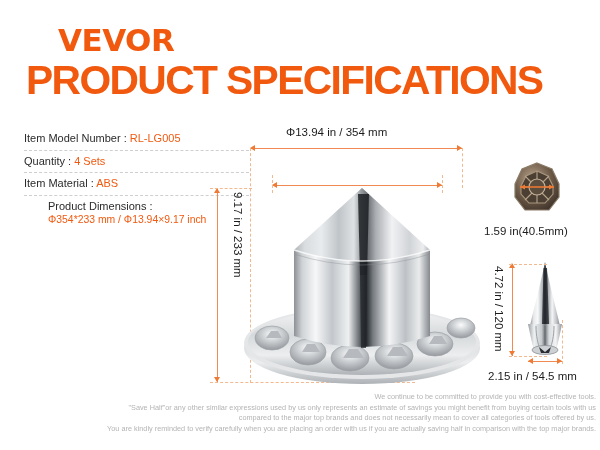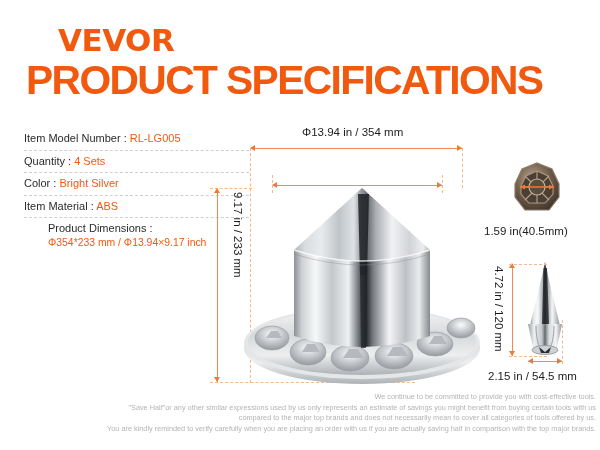--- a/index.html
+++ b/index.html
@@ -77,38 +77,35 @@
 
   <div class="spec-row">
     <div class="spec-line"><span class="spec-label">Item Model Number : </span><span class="spec-value">RL-LG005</span></div>
   </div>
 
 
   <div class="spec-row">
     <div class="spec-line"><span class="spec-label">Quantity : </span><span class="spec-value">4 Sets</span></div>
   </div>
 
-  <div class="spec-row">
-    <div class="spec-line"><span class="spec-label">Color : </span><span class="spec-value">Bright Silver</span></div>
-  </div>
 
   <div class="spec-row">
     <div class="spec-line"><span class="spec-label">Item Material : </span><span class="spec-value">ABS</span></div>
   </div>
 
 
   <div class="spec-row">
     <div class="spec-line"><span class="spec-label">Product Dimensions :</span></div>
     <div class="spec-value-line">Φ354*233 mm / Φ13.94×9.17 inch</div>
   </div>
 </div>
 
 <div id="figure-area">
 
-  <div class="dim-text" style="left:36px; top:6px;margin-left:16px;">Φ13.94 in / 354 mm</div>
+  <div class="dim-text" style="left:36px; top:6px;">Φ13.94 in / 354 mm</div>
 
   <div class="dim-line-h" style="left:0px; top:28px; width:212px;"></div>
   <div class="arrow-l" style="left:0px; top:25px;"></div>
   <div class="arrow-r" style="left:207px; top:25px;"></div>
   <div class="guide-v" style="left:0px; top:28px; height:235px;"></div>
   <div class="guide-v" style="left:212px; top:28px; height:40px;"></div>
 
   <div class="dim-line-h" style="left:22px; top:65px; width:170px;"></div>
   <div class="arrow-l" style="left:22px; top:62px;"></div>
   <div class="arrow-r" style="left:187px; top:62px;"></div>

